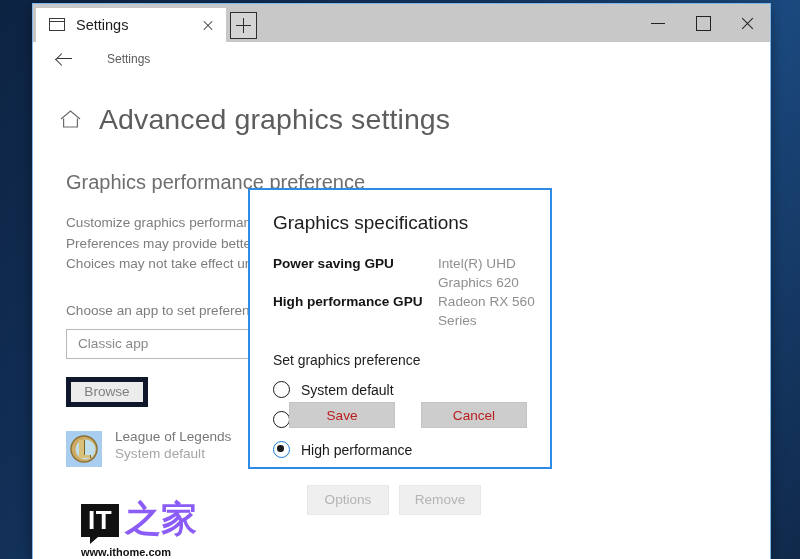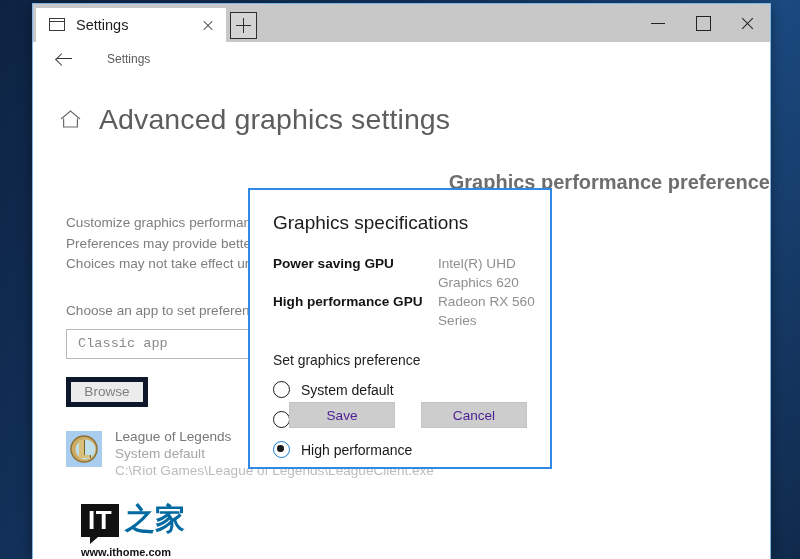--- a/index.html
+++ b/index.html
@@ -97,34 +97,34 @@
   #pagehead { display: flex; align-items: center; margin-top: 27px; }
   .homeicon {
     width: 27px; height: 27px; position: relative; margin-left: 2px; flex: 0 0 27px;
   }
   .homeicon svg { position: absolute; left: 0; top: 0; }
   #pagetitle {
     font-size: 28.5px; font-weight: 300; color: #5d5d5d; margin-left: 15px;
     letter-spacing: .1px;
   }
   #sectiontitle {
-    font-size: 20px; font-weight: 700; color: #6e6e6e; margin: 35px 0 0 11px; text-align: right;
+    font-size: 20px; font-weight: 400; color: #6e6e6e; margin: 35px 0 0 11px;
   }
   #bodytext {
     margin: 19px 0 0 11px; font-size: 13.6px; line-height: 20.5px;
     color: #7e7e7e; max-width: 440px; font-weight: 300;
   }
   #chooselabel {
     margin: 28px 0 0 11px; font-size: 13.6px; color: #7d7d7d; font-weight: 300;
   }
   #appselect {
     margin: 11px 0 0 11px; width: 187px; height: 30px;
     border: 1px solid #b9b9b9; background: #fff;
     display: flex; align-items: center; padding-left: 11px;
-    font-size: 13.6px; color: #8a8a8a; font-weight: 300; font-family: Liberation Mono, monospace;
+    font-size: 13.6px; color: #8a8a8a; font-weight: 300;
   }
   #browsebtn {
     margin: 18px 0 0 11px; width: 82px; height: 30px;
     background: #ececed; border: 5px solid #0f172a;
     display: flex; align-items: center; justify-content: center;
     font-size: 13.6px; color: #7f7f7f; font-weight: 300;
   }
   #applist { margin: 16px 0 0 11px; width: 520px; }
   .app-row { display: flex; padding: 6px 0 0 0; }
   .app-icon {
@@ -173,37 +173,37 @@
     width: 6.5px; height: 6.5px; border-radius: 50%; background: #1b1b1b;
   }
   .radio-label { margin-left: 11px; font-size: 14px; color: #191919; }
   #dlg-buttons {
     position: absolute; left: 23px; right: 23px; bottom: 39px;
     display: flex; gap: 10px;
   }
   .dlgbtn {
     flex: 1; height: 26px; background: #cdcdcd; border: 1px solid #c4c4c4;
     display: flex; align-items: center; justify-content: center;
-    font-size: 13.6px; color: #4c1d95; margin-left: 16px;
+    font-size: 13.6px; color: #b91c1c; margin-left: 16px;
   }
 
   
   #watermark { position: absolute; left: 48px; top: 500px; z-index: 60; }
   .wm-logo { display: flex; align-items: flex-start; }
   .wm-it {
     background: #111; color: #fff; font-weight: 700; font-size: 26px;
     line-height: 28px; padding: 2px 7px 3px 7px; position: relative;
     letter-spacing: .5px; font-family: "Liberation Sans", sans-serif;
   }
   .wm-it::after {
     content: ""; position: absolute; left: 9px; bottom: -7px;
     border-left: 8px solid #111; border-bottom: 7px solid transparent;
   }
   .wm-cn {
-    font-family: "Liberation Serif", serif; font-size: 30px; color: #0369a1;
+    font-family: "Liberation Serif", serif; font-size: 36px; color: #8b5cf6;
     margin-left: 6px; line-height: 30px; font-weight: 700;
   }
   #wm-url {
     margin-top: 9px; font-size: 11px; font-weight: 700; color: #111;
   }
 </style>
 </head>
 <body>
 
 <div id="window">
@@ -256,26 +256,27 @@
           <svg width="36" height="36" viewBox="0 0 36 36">
             <circle cx="18" cy="18" r="13" fill="#cdaa63" stroke="#8a7135" stroke-width="1.4"></circle>
             <circle cx="19.5" cy="18.5" r="10" fill="#bfe0ea"></circle>
             <path d="M14 9 H19 V24 H25 V27 H14 Z" fill="#7b6327"></path>
             <path d="M13 9 H18 V24 H24 V27 H13 Z" fill="#d8c07a"></path>
           </svg>
         </span>
         <div class="app-meta">
           <div class="app-name">League of Legends</div>
           <div class="app-pref">System default</div>
-          <div class="app-path">C:\Riot Games\League of Legends\LeagueClient.exe</div>
         </div>
       </div>
     </div>
 
     <div id="rowbuttons">
+      <div class="ghostbtn">Options</div>
+      <div class="ghostbtn">Remove</div>
     </div>
 
   </div>
 
   <div id="dialog">
     <div id="dlg-title">Graphics specifications</div>
 
     <div id="spectable">
       <div class="spec-row">
         <span class="spec-key">Power saving GPU</span>

